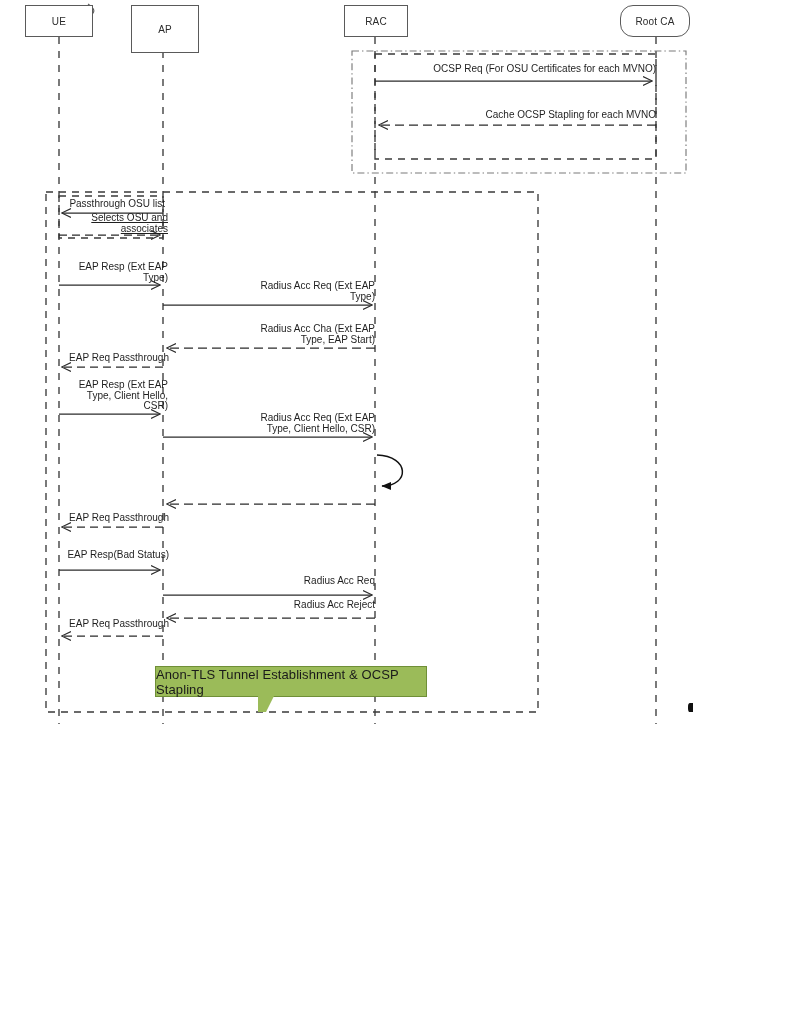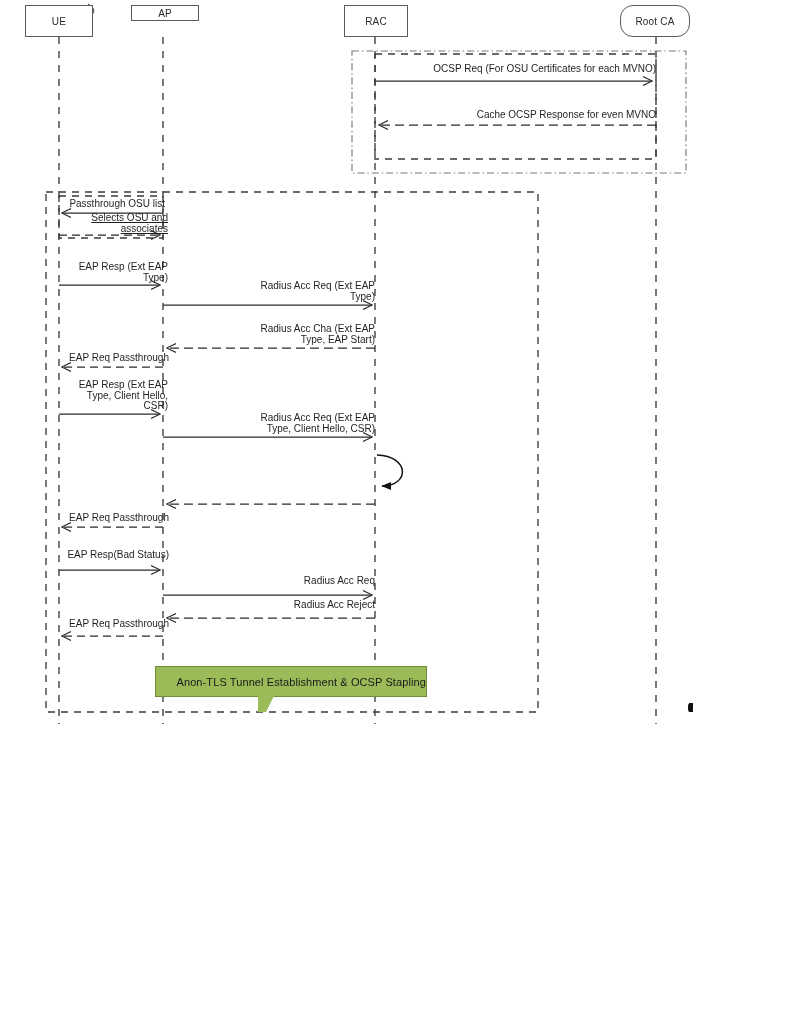--- a/index.html
+++ b/index.html
@@ -59,22 +59,22 @@
     white-space: pre-line;
   }
   
   .callout {
     position: absolute;
     box-sizing: border-box;
     background: #9BBB59;
     border: 1.2px solid #6f8f37;
     display: flex;
     align-items: center;
-    justify-content: flex-end;
-    font-size: 11px;
+    justify-content: flex-start;
+    font-size: 13px;
     color: #1a1a1a;
     letter-spacing: .1px;
   }
   .callout-tail {
     position: absolute;
     width: 0;
     height: 0;
   }
   .artifact {
     position: absolute;
@@ -138,33 +138,33 @@
     </g>
 
     <path d="M 377 455 C 410 456 410 486 382 486" fill="none" stroke="#111111" stroke-width="1.5" marker-end="url(#arrow-solid)"></path>
 
     <path d="M 88 4 C 93 7 96 11 92 14 C 89 16 88 13 90 11" fill="none" stroke="#5a5a5a" stroke-width="1.1"></path>
   </svg>
 
   <div class="actor-box" style="left:25px; top:5px; width:68px; height:32px;">
     <span>UE</span>
   </div>
-  <div class="actor-box" style="left:131px; top:5px; width:68px; height:16px;">
+  <div class="actor-box" style="left:131px; top:5px; width:68px; height:48px;">
     <span>AP</span>
   </div>
   <div class="actor-box" style="left:344px; top:5px; width:64px; height:32px;">
     <span>RAC</span>
   </div>
   <div class="actor-box" style="left:620px; top:5px; width:70px; height:32px;border-radius:13px;">
     <span>Root CA</span>
   </div>
 
   <div class="msg-label" style="left:375px; top:64px; width:281px;">OCSP Req (For OSU Certificates for each MVNO)</div>
 
-  <div class="msg-label" style="left:375px; top:110px; width:281px;">Cache OCSP Response for even MVNO</div>
+  <div class="msg-label" style="left:375px; top:110px; width:281px;">Cache OCSP Stapling for each MVNO</div>
 
   <div class="msg-label" style="left:59px; top:199px; width:106px;">Passthrough OSU list</div>
 
   <div class="msg-label" style="left:56px; top:213px; width:112px;text-decoration:underline;">Selects OSU and
 associates</div>
 
   <div class="msg-label" style="left:56px; top:262px; width:112px;">EAP Resp (Ext EAP
 Type)</div>
 
   <div class="msg-label" style="left:165px; top:281px; width:210px;">Radius Acc Req (Ext EAP

